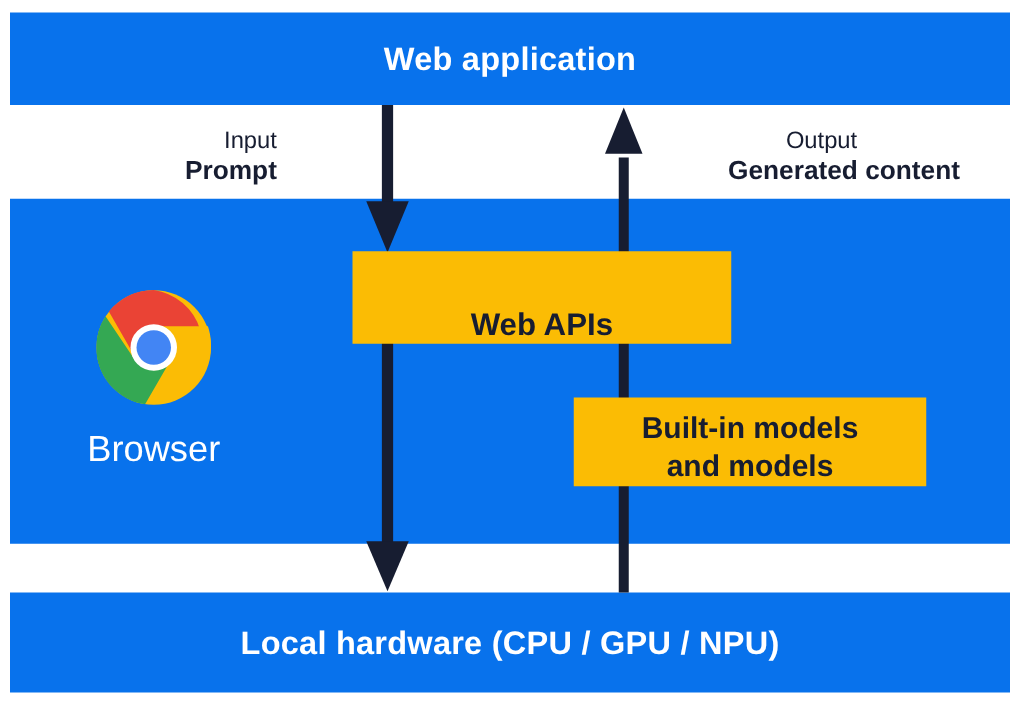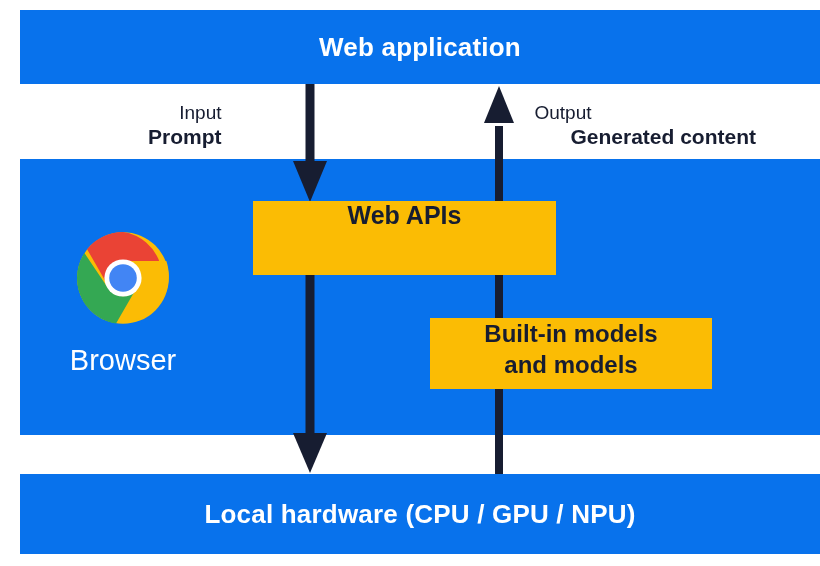--- a/index.html
+++ b/index.html
@@ -10,61 +10,62 @@
   }
   .canvas {
     position: relative;
     width: 820px;
     height: 566px;
     background: #ffffff;
     overflow: hidden;
   }
   .bar {
     position: absolute;
-    left: 20px;
+    left: 8px;
     width: 800px;
     background: var(--layer-blue);
   }
   .top-bar    { top: 10px;  height: 74px; display: flex; align-items: center; justify-content: center; }
   .middle-bar { top: 159px; height: 276px; }
   .bottom-bar { top: 474px; height: 80px; display: flex; align-items: center; justify-content: center; }
   .bar-label {
     color: var(--text-on-blue);
     font-weight: 700;
     font-size: 26px;
     letter-spacing: 0.2px;
   }
   .io {
     position: absolute;
     top: 101px;
     color: var(--ink);
   }
   .io-input  { left: 112px; text-align: right; }
-  .io-output { right: 64px; text-align: left; }
+  .io-output { right: 52px; text-align: center; }
   .io-caption { font-size: 19px; line-height: 23px; font-weight: 400; }
   .io-value   { font-size: 21px; line-height: 25px; font-weight: 700; margin-left: 36px; }
   .arrows {
     position: absolute;
     left: 0; top: 0;
     width: 820px;
     height: 566px;
     pointer-events: none;
   }
   .arrow-line { stroke: var(--ink); }
   .arrow-head { fill: var(--ink); }
   .box {
     position: absolute;
     background: var(--box-yellow);
     color: var(--ink);
     font-weight: 700;
     display: flex;
     flex-direction: column;
     align-items: center;
-    justify-content: flex-start;
+    justify-content: flex-end;
     text-align: center;
+    margin-left: 29px;
   }
   .webapis { left: 253px; top: 201px; width: 303px; height: 74px; font-size: 25px; }
   .builtin { left: 430px; top: 318px; width: 282px; height: 71px; font-size: 24px; line-height: 31px; }
   .browser-badge {
     position: absolute;
     left: 53px;
     top: 232px;
     width: 140px;
     text-align: center;
   }

